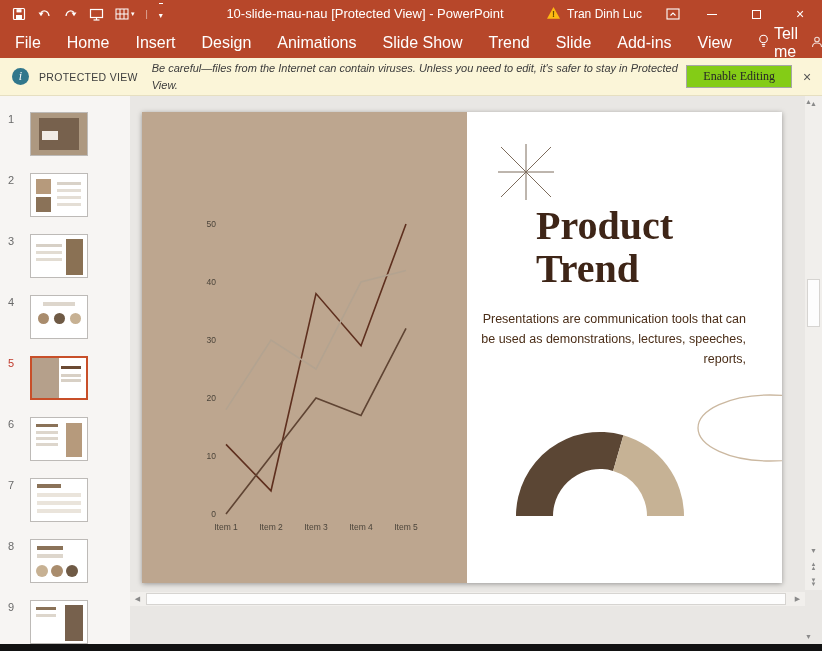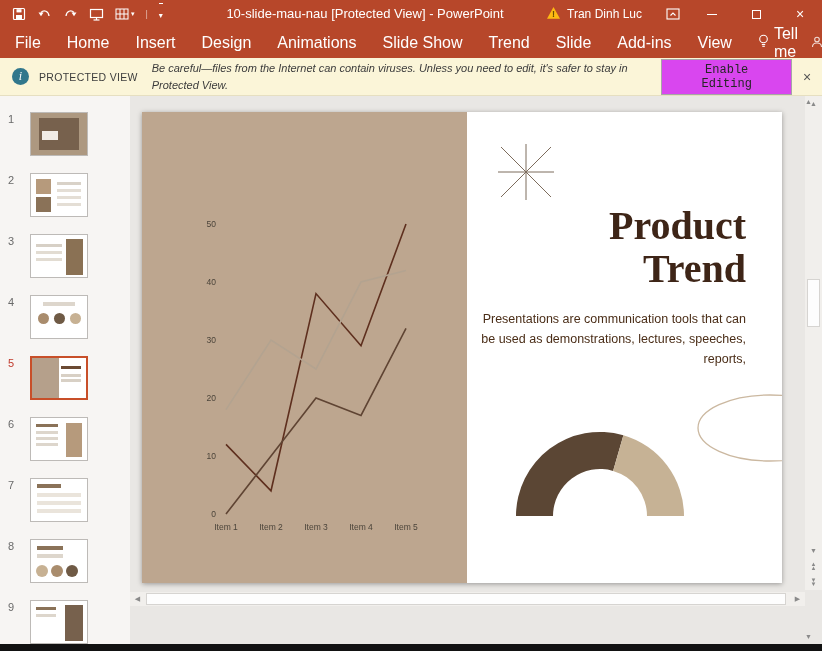--- a/index.html
+++ b/index.html
@@ -23,21 +23,21 @@
   .ribbon-tabs { position:absolute; top:28px; left:0; right:0; height:30px; background:#b7472a; display:flex; align-items:center; color:#fff; font-size:16px; padding-left:2px; }
   .tab { padding:0 13px; height:30px; line-height:30px; white-space:nowrap; }
   .tellme { display:flex; align-items:center; gap:5px; padding:0 13px; }
   .share { display:flex; align-items:center; gap:6px; margin-left:auto; margin-right:16px; opacity:.8; }
 
   
   .pv-bar { position:absolute; top:58px; left:0; right:0; height:38px; background:#fbf5d8; border-bottom:1px solid #e6dfc1; display:flex; align-items:center; }
   .pv-icon { width:17px; height:17px; min-width:17px; border-radius:50%; background:#31778c; color:#fff; margin-left:12px; font-family:"Liberation Serif", serif; font-style:italic; font-size:12px; display:flex; align-items:center; justify-content:center; }
   .pv-label { font-size:10.5px; color:#3d3d3d; margin:0 14px 0 10px; letter-spacing:.3px; white-space:nowrap; }
   .pv-msg { font-size:11px; color:#3b3b3b; width:532px; line-height:1.5;font-style:italic; }
-  .pv-btn { margin-left:auto; margin-right:30px; background:#d946ef; border:1px solid #a6a6a6; font-size:12px; color:#262626; padding:3px 16px; font-family:Liberation Mono, monospace; }
+  .pv-btn { margin-left:auto; margin-right:30px; background:#84cc16; border:1px solid #a6a6a6; font-size:12px; color:#262626; padding:3px 16px; font-family:Liberation Serif, serif; }
   .pv-close { position:absolute; right:6px; top:50%; transform:translateY(-50%); color:#555; font-size:14px; width:18px; text-align:center; }
 
   
   .workspace { position:absolute; top:96px; left:0; right:0; bottom:7px; background:#e9e7e4; overflow:hidden; }
   .black-strip { position:absolute; bottom:0; left:0; right:0; height:7px; background:#121212; }
 
   
   .thumb-panel { position:absolute; left:0; top:0; bottom:0; width:130px; background:#f7f5f3; display:flex; flex-direction:column; gap:17px; padding-top:16px; overflow:hidden; }
   .panel-up { position:absolute; top:2px; right:10px; font-size:7px; color:#8a8a8a; z-index:3; }
   .panel-down { position:absolute; bottom:4px; right:10px; font-size:7px; color:#8a8a8a; z-index:3; }
@@ -56,21 +56,21 @@
   .t8::before{content:"";position:absolute;left:6px;top:6px;width:26px;height:4px;background:#8a7258;box-shadow:0 8px 0 #ddd6cc;} .t8::after{content:"";position:absolute;left:5px;bottom:5px;width:12px;height:12px;border-radius:50%;background:#c7b193;box-shadow:15px 0 0 #a98c6d,30px 0 0 #6f5a45;}
   .t9::before{content:"";position:absolute;left:5px;top:6px;width:20px;height:3px;background:#8a7258;box-shadow:0 7px 0 #ddd6cc;} .t9::after{content:"";position:absolute;right:4px;top:4px;width:18px;height:36px;background:#77614d;}
 
   
   .slide { position:absolute; left:142px; top:16px; width:640px; height:471px; background:#fff; box-shadow:0 1px 5px rgba(0,0,0,.35); overflow:hidden; }
   .slide-left { position:absolute; left:0; top:0; width:325px; height:100%; background:#bda68f; }
   #line-chart { position:absolute; left:38px; top:102px; }
   .ctick { font-family:"Liberation Sans", sans-serif; font-size:8.5px; fill:#4b443a; }
   .cy { text-anchor:end; } .cx { text-anchor:middle; }
   .star-svg { position:absolute; left:350px; top:26px; }
-  .slide-title { position:absolute; top:92px; right:36px; width:210px; text-align:right; font-family:"Liberation Serif", serif; font-weight:700; font-size:40px; line-height:1.08; color:#3e2517; }
+  .slide-title { position:absolute; top:92px; right:36px; width:210px; font-family:"Liberation Serif", serif; font-weight:700; font-size:40px; line-height:1.08; color:#3e2517; }
   .slide-body { position:absolute; top:197px; right:36px; width:268px; text-align:right; font-size:12.5px; line-height:1.6; color:#4a2d17; }
   #donut-chart { position:absolute; left:368px; top:316px; }
   .ellipse-svg { position:absolute; left:553px; top:281px; }
 
   
   .v-scroll { position:absolute; right:0; top:0; bottom:54px; width:17px; background:#f1efec; display:flex; flex-direction:column; align-items:center; }
   .vs-arrow { height:15px; display:flex; align-items:center; justify-content:center; font-size:7px; color:#8a8a8a; width:100%; }
   .vs-track { flex:1; width:100%; position:relative; }
   .vs-thumb { position:absolute; top:168px; left:2px; right:2px; height:48px; background:#fdfdfd; border:1px solid #d6d4d1; }
   .vs-dbl { width:100%; display:flex; flex-direction:column; align-items:center; line-height:4px; font-size:6px; color:#8a8a8a; padding:4px 0; }

